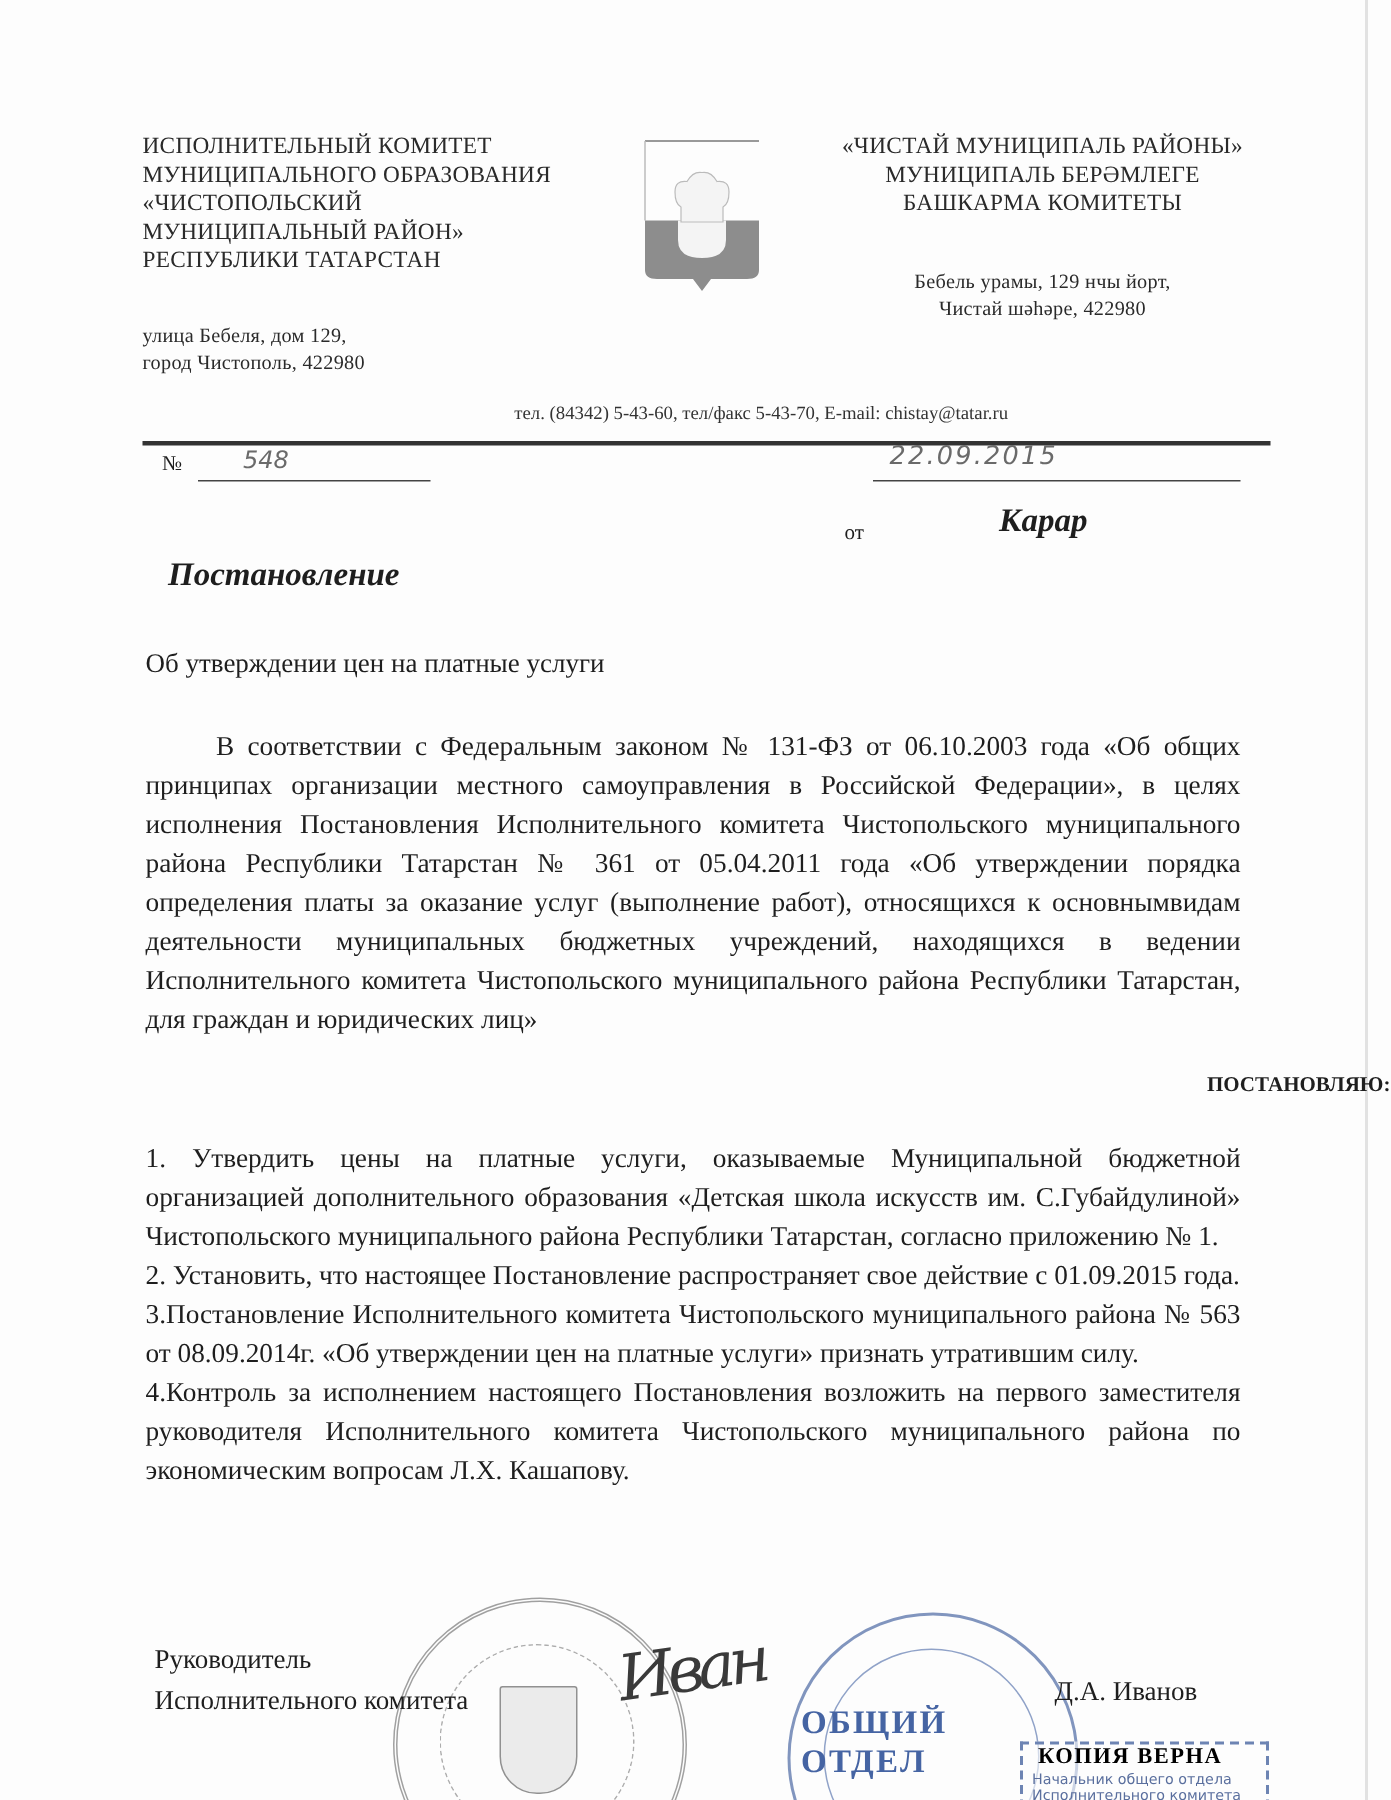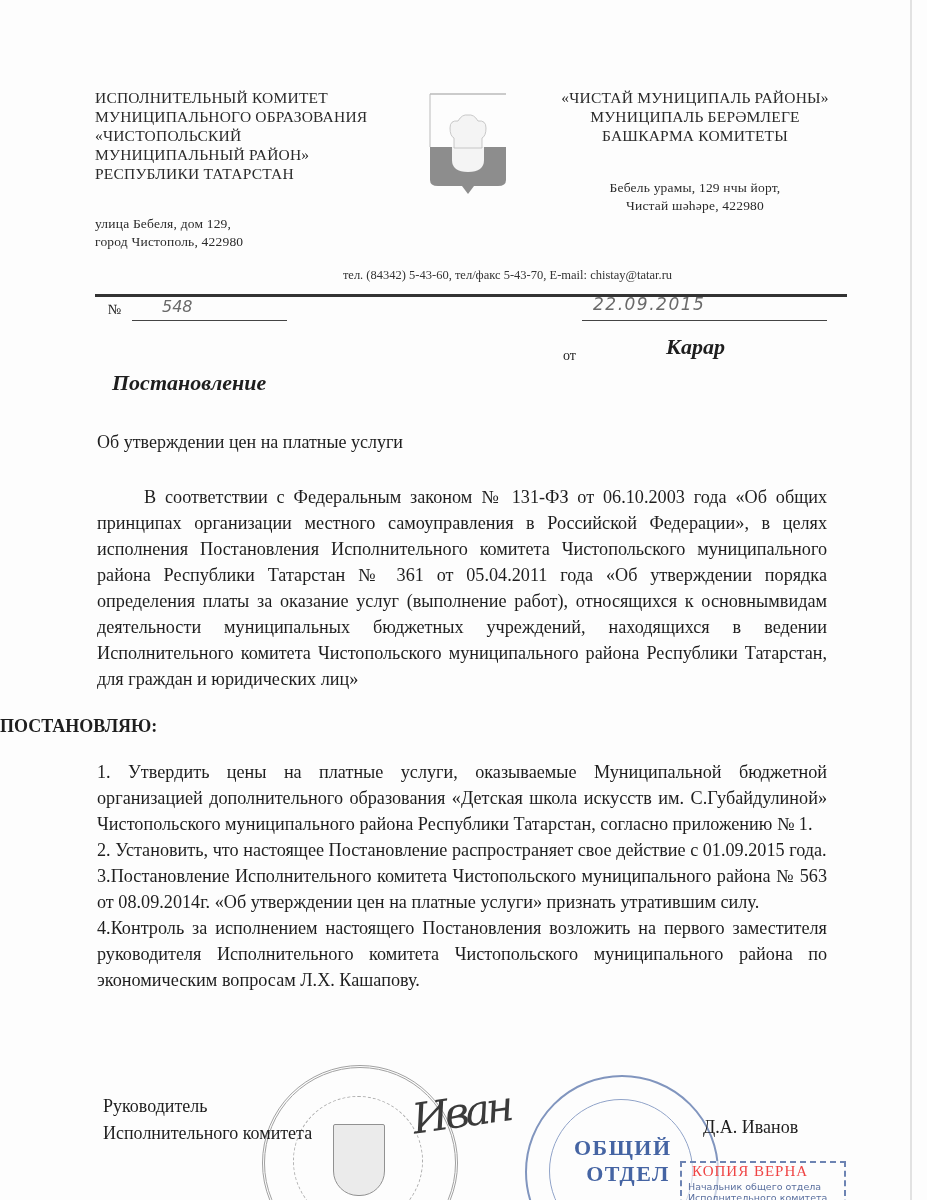--- a/index.html
+++ b/index.html
@@ -44,50 +44,50 @@
   }
   .doc-type-right {
     position: absolute; left: 666px; top: 334px; font-size: 22px; font-weight: bold; font-style: italic;
   }
   .subject { position: absolute; left: 97px; top: 432px; font-size: 18px; }
   .body-text {
     position: absolute; left: 97px; width: 730px; font-size: 18.2px; line-height: 26px;
     text-align: justify;
   }
   .intro { top: 484px; text-indent: 47px; }
-  .decree-title { position: absolute; left: 0; width: 927px; top: 716px; text-align: left; font-size: 18px; font-weight: bold; }
+  .decree-title { position: absolute; left: 0; width: 927px; top: 716px; text-align: right; font-size: 14px; font-weight: bold; }
   .items { top: 759px; }
   .items p { margin: 0; }
   .sig-left { position: absolute; left: 103px; top: 1093px; font-size: 18px; line-height: 27px; }
   .sig-name { position: absolute; left: 703px; top: 1117px; font-size: 18px; }
   .stamp-round {
     position: absolute; left: 262px; top: 1065px; width: 190px; height: 190px; border-radius: 50%;
     border: 3px double #8a8a8a; opacity: 0.8;
   }
   .stamp-round .inner { position: absolute; left: 28px; top: 28px; width: 128px; height: 128px; border-radius: 50%; border: 1px dashed #9a9a9a; }
   .stamp-round .shield { position: absolute; left: 68px; top: 56px; width: 50px; height: 70px; border: 1px solid #777; border-radius: 2px 2px 25px 25px; background: #e7e7e7; }
   .signature {
     position: absolute; left: 412px; top: 1088px; font-family: "DejaVu Serif", serif; font-style: italic;
     font-size: 42px; color: #3a3a3a; letter-spacing: -4px; transform: rotate(-8deg);
   }
   .stamp-blue {
     position: absolute; left: 525px; top: 1075px; width: 190px; height: 190px; border-radius: 50%;
     border: 2px solid #6c84b4; opacity: 0.85;
   }
   .stamp-blue .ring { position: absolute; left: 22px; top: 22px; width: 142px; height: 142px; border-radius: 50%; border: 1px solid #7d93bf; }
   .stamp-blue-text {
-    position: absolute; left: 574px; top: 1135px; width: 96px; text-align: right;
+    position: absolute; left: 534px; top: 1135px; width: 96px; text-align: left;
     font-family: "Liberation Serif", serif; font-weight: bold; font-size: 22px; line-height: 26px;
     color: #4564a3; letter-spacing: 1.5px;
   }
   .copy-box {
     position: absolute; left: 680px; top: 1161px; width: 162px; height: 60px;
     border: 2px dashed #6d84b3; background: rgba(253,253,253,0.6);
   }
-  .copy-title { position: absolute; left: 692px; top: 1163px; font-size: 15px; font-weight: normal; color: #ef4444; letter-spacing: 1px; }
+  .copy-title { position: absolute; left: 692px; top: 1163px; font-size: 15px; font-weight: bold; color: #000000; letter-spacing: 1px; }
   .copy-line { position: absolute; left: 688px; font-family: "DejaVu Sans", sans-serif; font-size: 9.5px; color: #5a6f9e; }
   .copy-l1 { top: 1181px; }
   .copy-l2 { top: 1192px; }
 </style>
 </head>
 <body>
 
 <div class="edge-line"></div>
 
 <div class="hdr-left">

